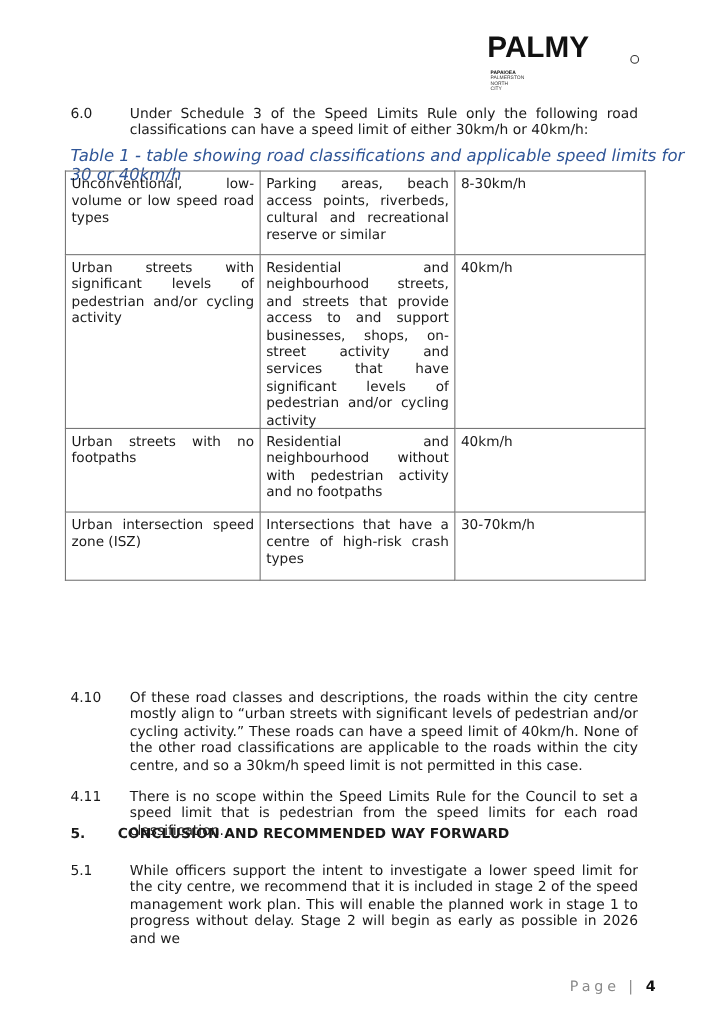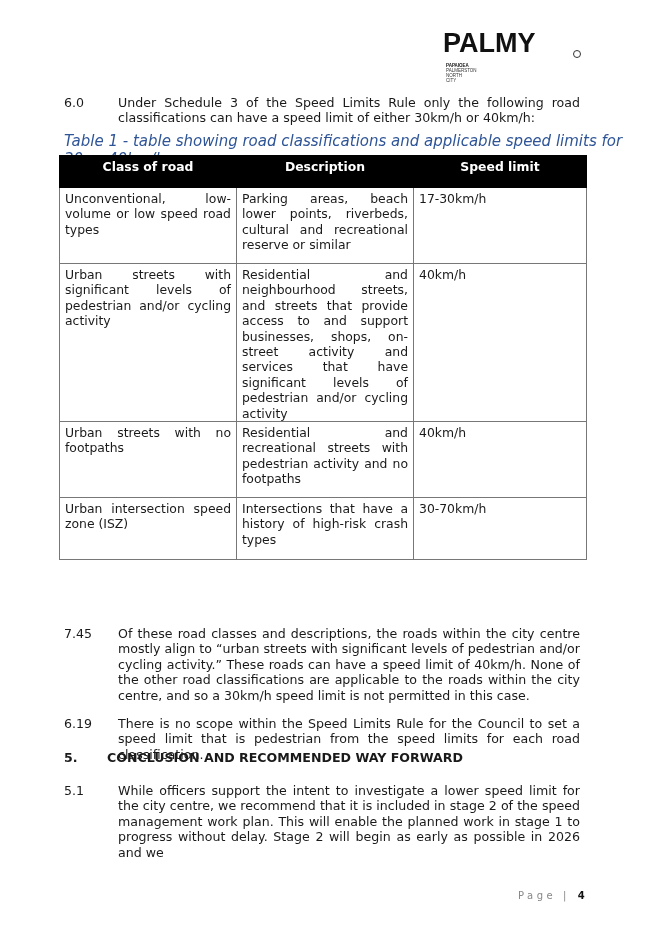--- a/index.html
+++ b/index.html
@@ -22,21 +22,21 @@
              color: #2f5597; }
   table.speed { position: absolute; left: 59px; top: 155px; width: 528px; border-collapse: collapse;
                 font-size: 12.4px; line-height: 15.4px; }
   table.speed th { background: #000; color: #fff; font-weight: bold; height: 28px; padding: 0;
                    border: 1px solid #000; text-align: center; vertical-align: top; padding-top: 3px; }
   table.speed td { border: 1px solid #777; vertical-align: top; padding: 3px 5px 0 5px; text-align: justify; }
   table.speed td.c1 { width: 166px; }
   table.speed td.c2 { width: 166px; }
   .heading { position: absolute; left: 64px; top: 750px; font-size: 12.6px; font-weight: bold; }
   .heading .txt { position: absolute; left: 43px; top: 0; white-space: nowrap; }
-  .footer { position: absolute; top: 890px; left: 518px; font-size: 10px; color: #888; letter-spacing: 3.5px; }
+  .footer { position: absolute; top: 890px; left: 518px; font-size: 13px; color: #888; letter-spacing: 3.5px; }
   .footer .pn { color: #111; font-weight: bold; letter-spacing: 0; margin-left: 8px; }
 </style>
 </head>
 <body>
 
 <div class="logo">
   <div class="logo-word">PALMY</div>
   <div class="logo-reg"></div>
   <div class="logo-sub">
     <span class="b">PAPAIOEA</span>
@@ -48,55 +48,50 @@
 
 <div class="para" style="top:95px;">
   <span class="num">6.0</span>
   <div class="txt">Under Schedule 3 of the Speed Limits Rule only the following road classifications can have a speed limit of either 30km/h or 40km/h:</div>
 </div>
 
 <div class="caption">Table 1 - table showing road classifications and applicable speed limits for 30 or 40km/h</div>
 
 <table class="speed">
   <tbody>
-      <tr>
-    <th>Class of road</th>
-    <th>Description</th>
-    <th>Speed limit</th>
-  </tr>
   <tr style="height:76px;">
     <td class="c1">Unconventional, low-volume or low speed road types</td>
-    <td class="c2">Parking areas, beach lower points, riverbeds, cultural and recreational reserve or similar</td>
-    <td>17-30km/h</td>
+    <td class="c2">Parking areas, beach access points, riverbeds, cultural and recreational reserve or similar</td>
+    <td>8-30km/h</td>
   </tr>
   <tr style="height:152px;margin-top:45px;">
     <td class="c1">Urban streets with significant levels of pedestrian and/or cycling activity</td>
     <td class="c2">Residential and neighbourhood streets, and streets that provide access to and support businesses, shops, on-street activity and services that have significant levels of pedestrian and/or cycling activity</td>
     <td>40km/h</td>
   </tr>
   <tr style="height:76px;margin-left:40px;">
     <td class="c1">Urban streets with no footpaths</td>
-    <td class="c2">Residential and recreational streets with pedestrian activity and no footpaths</td>
+    <td class="c2">Residential and neighbourhood without with pedestrian activity and no footpaths</td>
     <td>40km/h</td>
   </tr>
   <tr style="height:62px;">
     <td class="c1">Urban intersection speed zone (ISZ)</td>
-    <td class="c2">Intersections that have a history of high-risk crash types</td>
+    <td class="c2">Intersections that have a centre of high-risk crash types</td>
     <td>30-70km/h</td>
   </tr>
 </tbody>
   </table>
 
 <div class="para" style="top:626px;">
-  <span class="num">7.45</span>
+  <span class="num">4.10</span>
   <div class="txt">Of these road classes and descriptions, the roads within the city centre mostly align to “urban streets with significant levels of pedestrian and/or cycling activity.”  These roads can have a speed limit of 40km/h.  None of the other road classifications are applicable to the roads within the city centre, and so a 30km/h speed limit is not permitted in this case.</div>
 </div>
 
 <div class="para" style="top:716px;">
-  <span class="num">6.19</span>
+  <span class="num">4.11</span>
   <div class="txt">There is no scope within the Speed Limits Rule for the Council to set a speed limit that is pedestrian from the speed limits for each road classification.</div>
 </div>
 
 <div class="heading">
   <span>5.</span>
   <span class="txt">CONCLUSION AND RECOMMENDED WAY FORWARD</span>
 </div>
 
 <div class="para" style="top:783px;">
   <span class="num">5.1</span>

